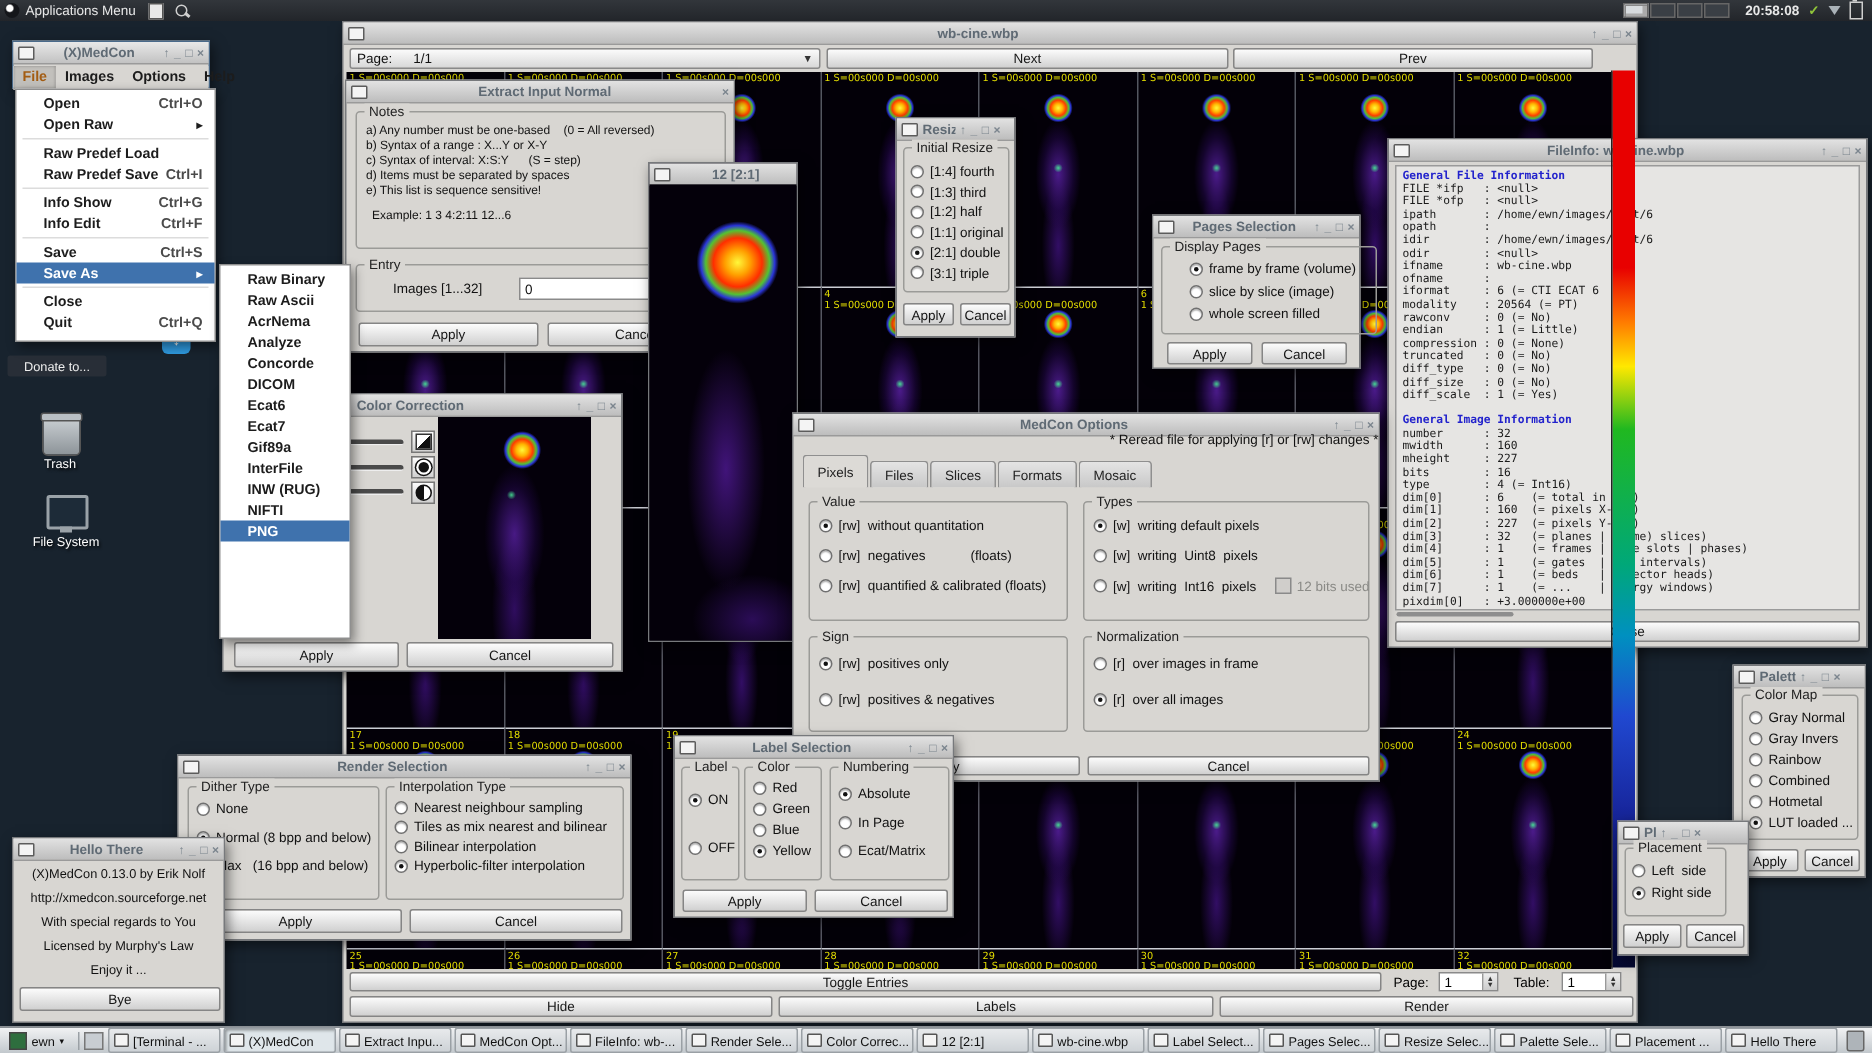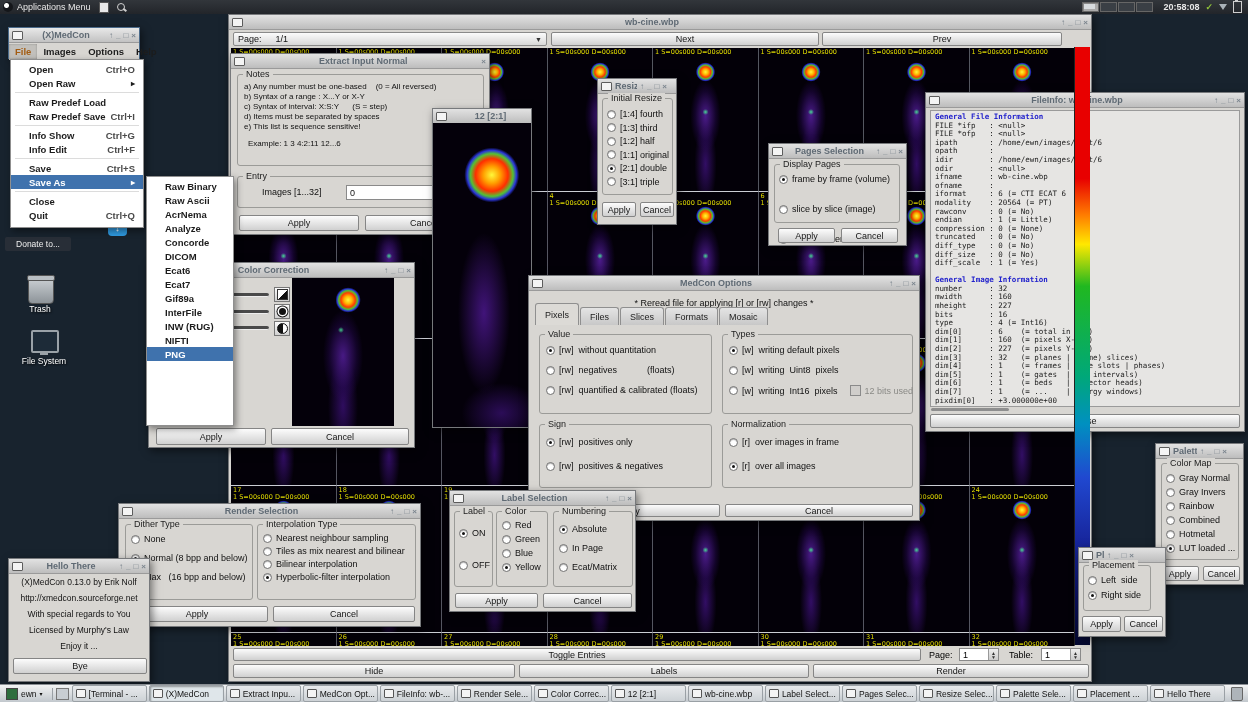--- a/index.html
+++ b/index.html
@@ -466,44 +466,44 @@
     <div class="tbar">
       <span class="ticon"></span>
       <span class="ttl">Pages Selection</span>
       <span class="winbtns">
           <span>↑</span>
           <span>_</span>
           <span>□</span>
           <span>×</span>
         </span>
     </div>
-    <div class="frame" style="left:5px;top:20px;width:126px;height:59px;">
+    <div class="frame" style="left:5px;top:20px;width:144px;height:59px;">
       <span class="legend">Display Pages</span>
-      <div class="radios" style="left:4px;top:9px;gap:20px;">
+      <div class="radios" style="left:18px;top:9px;gap:5px;">
           <div class="radio-row"><span class="radio on"></span><span>frame by frame (volume)</span></div>
           <div class="radio-row"><span class="radio"></span><span>slice by slice (image)</span></div>
           <div class="radio-row"><span class="radio"></span><span>whole screen filled</span></div>
         </div>
     </div>
     <div class="btn" style="left:9px;top:84px;width:57px;height:15px;">Apply</div>
     <div class="btn" style="left:72px;top:84px;width:57px;height:15px;">Cancel</div>
   </div>
 
   <div class="win" style="left:528px;top:275px;width:392px;height:246px;z-index:7;">
     <div class="tbar">
       <span class="ticon"></span>
       <span class="ttl">MedCon Options</span>
       <span class="winbtns">
           <span>↑</span>
           <span>_</span>
           <span>□</span>
           <span>×</span>
         </span>
     </div>
-    <div class="subtitle" style="top:22px;">* Reread file for applying [r] or [rw] changes *</div>
+    <div class="subtitle" style="top:12px;text-align:right;">* Reread file for applying [r] or [rw] changes *</div>
     <div class="tabs" style="left:6px;top:28px;height:21px;">
         <span class="tab active">Pixels</span>
         <span class="tab">Files</span>
         <span class="tab">Slices</span>
         <span class="tab">Formats</span>
         <span class="tab">Mosaic</span>
       </div>
     <div class="frame" style="left:10px;top:58px;width:173px;height:80px;">
       <span class="legend">Value</span>
       <div class="radios" style="left:6px;top:10px;gap:10px;">

